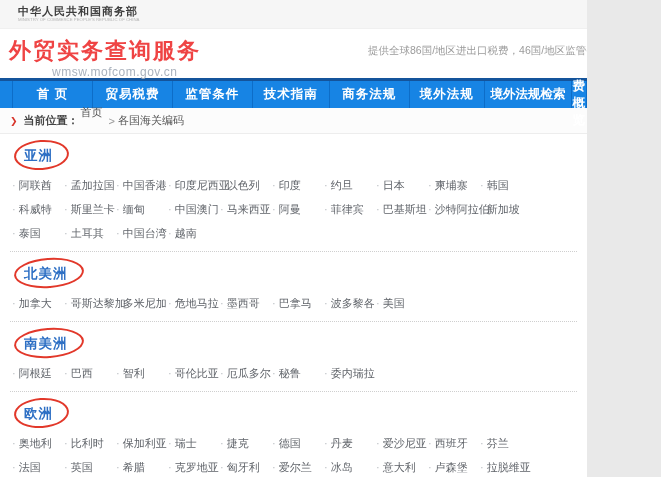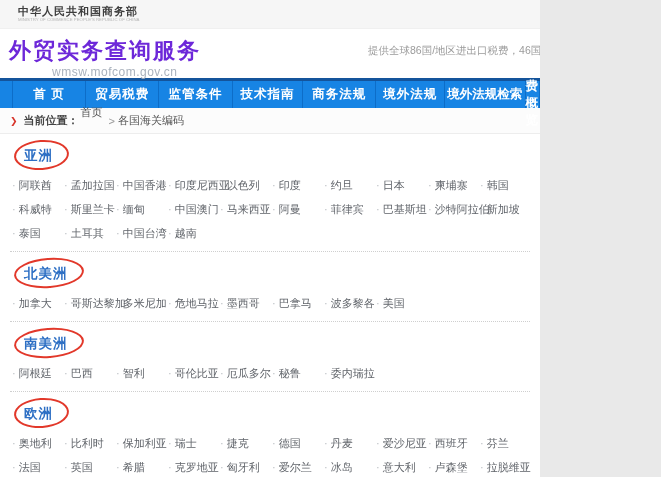--- a/index.html
+++ b/index.html
@@ -1,29 +1,29 @@
 <!DOCTYPE html>
 <html><head>
 <meta charset="utf-8">
 <style>
   html,body{margin:0;padding:0;background:#e9e9e9;}
   .page{
-    position:relative; width:540px; height:477px; overflow:hidden;
+    position:relative; width:587px; height:477px; overflow:hidden;
     background:#ffffff; font-family:"Liberation Sans","DejaVu Sans",sans-serif;
     -webkit-font-smoothing:antialiased;
   }
   
   .topband{height:28px; background:#f6f6f6; border-bottom:1px solid #f0f0f0; padding-left:18px;
            display:flex; flex-direction:column; justify-content:center;}
   .ministry{font-size:11px; font-weight:bold; color:#3d3d3d; letter-spacing:1px; line-height:12px;}
   .ministry-en{font-size:6px; color:#b5b5b5; transform:scale(0.72); transform-origin:left top; line-height:7px; letter-spacing:0;}
   
   .header{position:relative; height:49px; background:#fff;}
   .site-title{position:absolute; left:9px; top:7px; font-size:22px; font-weight:bold;
-              color:#6d28d9; letter-spacing:2px;}
+              color:#ef4444; letter-spacing:2px;}
   .site-url{position:absolute; left:52px; top:36px; font-size:12px; color:#aab2bd; letter-spacing:.5px;}
   .tagline{position:absolute; left:368px; top:15px; font-size:10.5px; color:#9b9b9b; white-space:nowrap;}
   
   .nav{border-top:3px solid #14549b; background:#1784e4; height:27px; display:flex; padding-left:12px;}
   .nav-tab{display:flex; align-items:center; justify-content:center; width:80px;
            color:#ffffff; font-size:12.5px; font-weight:bold; text-decoration:none;
            border-left:1px solid #0d6dc8; cursor:pointer; letter-spacing:1px;}
   .nav-tab:nth-child(4){width:77px;}
   .nav-tab:nth-child(6){width:75px;}
   .nav-tab:nth-child(7){width:88px; letter-spacing:0;}

